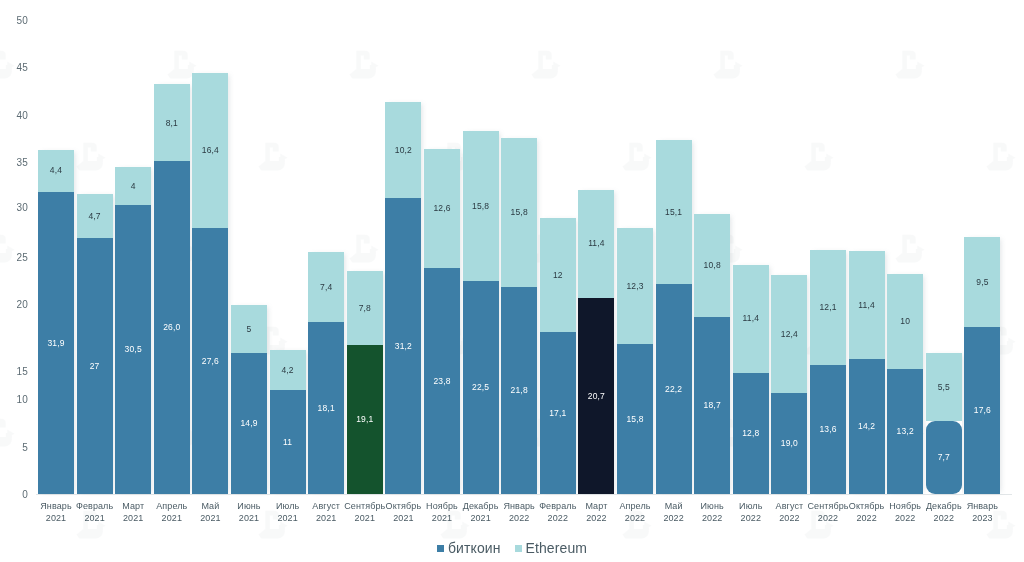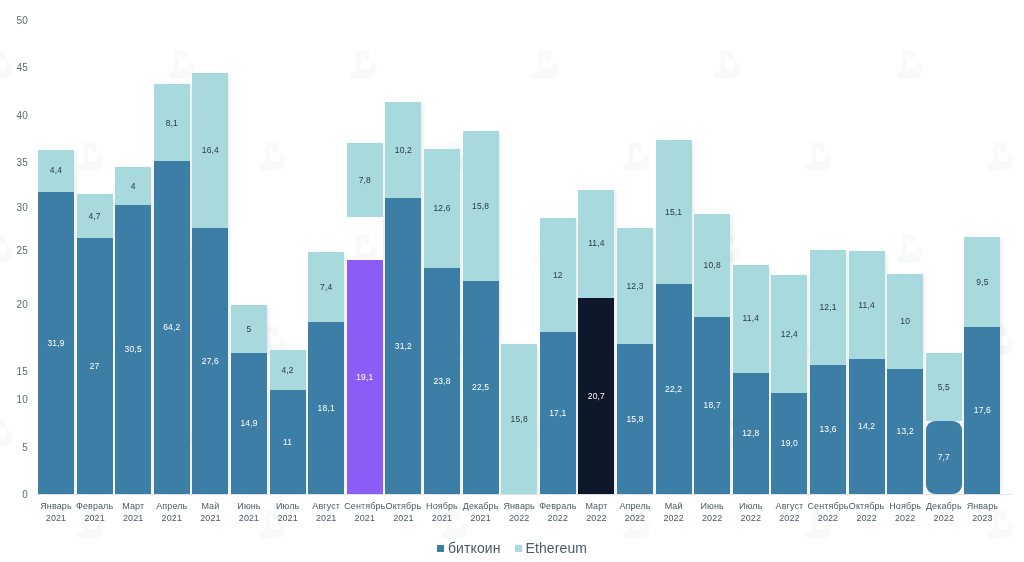--- a/index.html
+++ b/index.html
@@ -382,21 +382,21 @@
     </div>
 
   <div id="plot-area">
 
     <div id="y-axis">
         <div class="y-tick" style="top: 494px;">0</div>
         <div class="y-tick" style="top: 446.6px;">5</div>
         <div class="y-tick" style="top: 399.2px;">10</div>
         <div class="y-tick" style="top: 371px;">15</div>
         <div class="y-tick" style="top: 304.4px;">20</div>
-        <div class="y-tick" style="top: 250px;">25</div>
+        <div class="y-tick" style="top: 257px;">25</div>
         <div class="y-tick" style="top: 207px;">30</div>
         <div class="y-tick" style="top: 162.2px;">35</div>
         <div class="y-tick" style="top: 114.8px;">40</div>
         <div class="y-tick" style="top: 67.4px;">45</div>
         <div class="y-tick" style="top: 20px;">50</div>
       </div>
 
     <div id="baseline"></div>
 
     <div id="bars-layer">
@@ -438,21 +438,21 @@
             </div>
           </div>
         </div>
         <div class="x-label" style="left: 69.2px;">
           <span class="x-month">Март</span>
           <span class="x-year">2021</span>
         </div>
         <div class="bar-group" style="left: 117.8px; width: 36px;">
           <div class="bar-stack">
             <div class="seg seg-btc" style="height: 332.748px; background: rgb(61, 126, 166);">
-              <span class="seg-label">64,2</span>
+              <span class="seg-label">26,0</span>
             </div>
             <div class="seg seg-eth" style="height: 76.788px; background: rgb(168, 218, 221);">
               <span class="seg-label">8,1</span>
             </div>
           </div>
         </div>
         <div class="x-label" style="left: 107.8px;">
           <span class="x-month">Апрель</span>
           <span class="x-year">2021</span>
         </div>
@@ -507,21 +507,21 @@
               <span class="seg-label">7,4</span>
             </div>
           </div>
         </div>
         <div class="x-label" style="left: 262.2px;">
           <span class="x-month">Август</span>
           <span class="x-year">2021</span>
         </div>
         <div class="bar-group" style="left: 310.8px; width: 36px;">
           <div class="bar-stack">
-            <div class="seg seg-btc" style="height: 234px; background: #8b5cf6; margin-top: 43px;">
+            <div class="seg seg-btc" style="height: 149px; background: #14532d;">
               <span class="seg-label">19,1</span>
             </div>
             <div class="seg seg-eth" style="height: 73.944px; background: rgb(168, 218, 221);">
               <span class="seg-label">7,8</span>
             </div>
           </div>
         </div>
         <div class="x-label" style="left: 300.8px;">
           <span class="x-month">Сентябрь</span>
           <span class="x-year">2021</span>
@@ -563,20 +563,23 @@
               <span class="seg-label">15,8</span>
             </div>
           </div>
         </div>
         <div class="x-label" style="left: 416.6px;">
           <span class="x-month">Декабрь</span>
           <span class="x-year">2021</span>
         </div>
         <div class="bar-group" style="left: 465.2px; width: 36px;">
           <div class="bar-stack">
+            <div class="seg seg-btc" style="height: 206.664px; background: rgb(61, 126, 166);">
+              <span class="seg-label">21,8</span>
+            </div>
             <div class="seg seg-eth" style="height: 149.784px; background: rgb(168, 218, 221);">
               <span class="seg-label">15,8</span>
             </div>
           </div>
         </div>
         <div class="x-label" style="left: 455.2px;">
           <span class="x-month">Январь</span>
           <span class="x-year">2022</span>
         </div>
         <div class="bar-group" style="left: 503.8px; width: 36px;">

